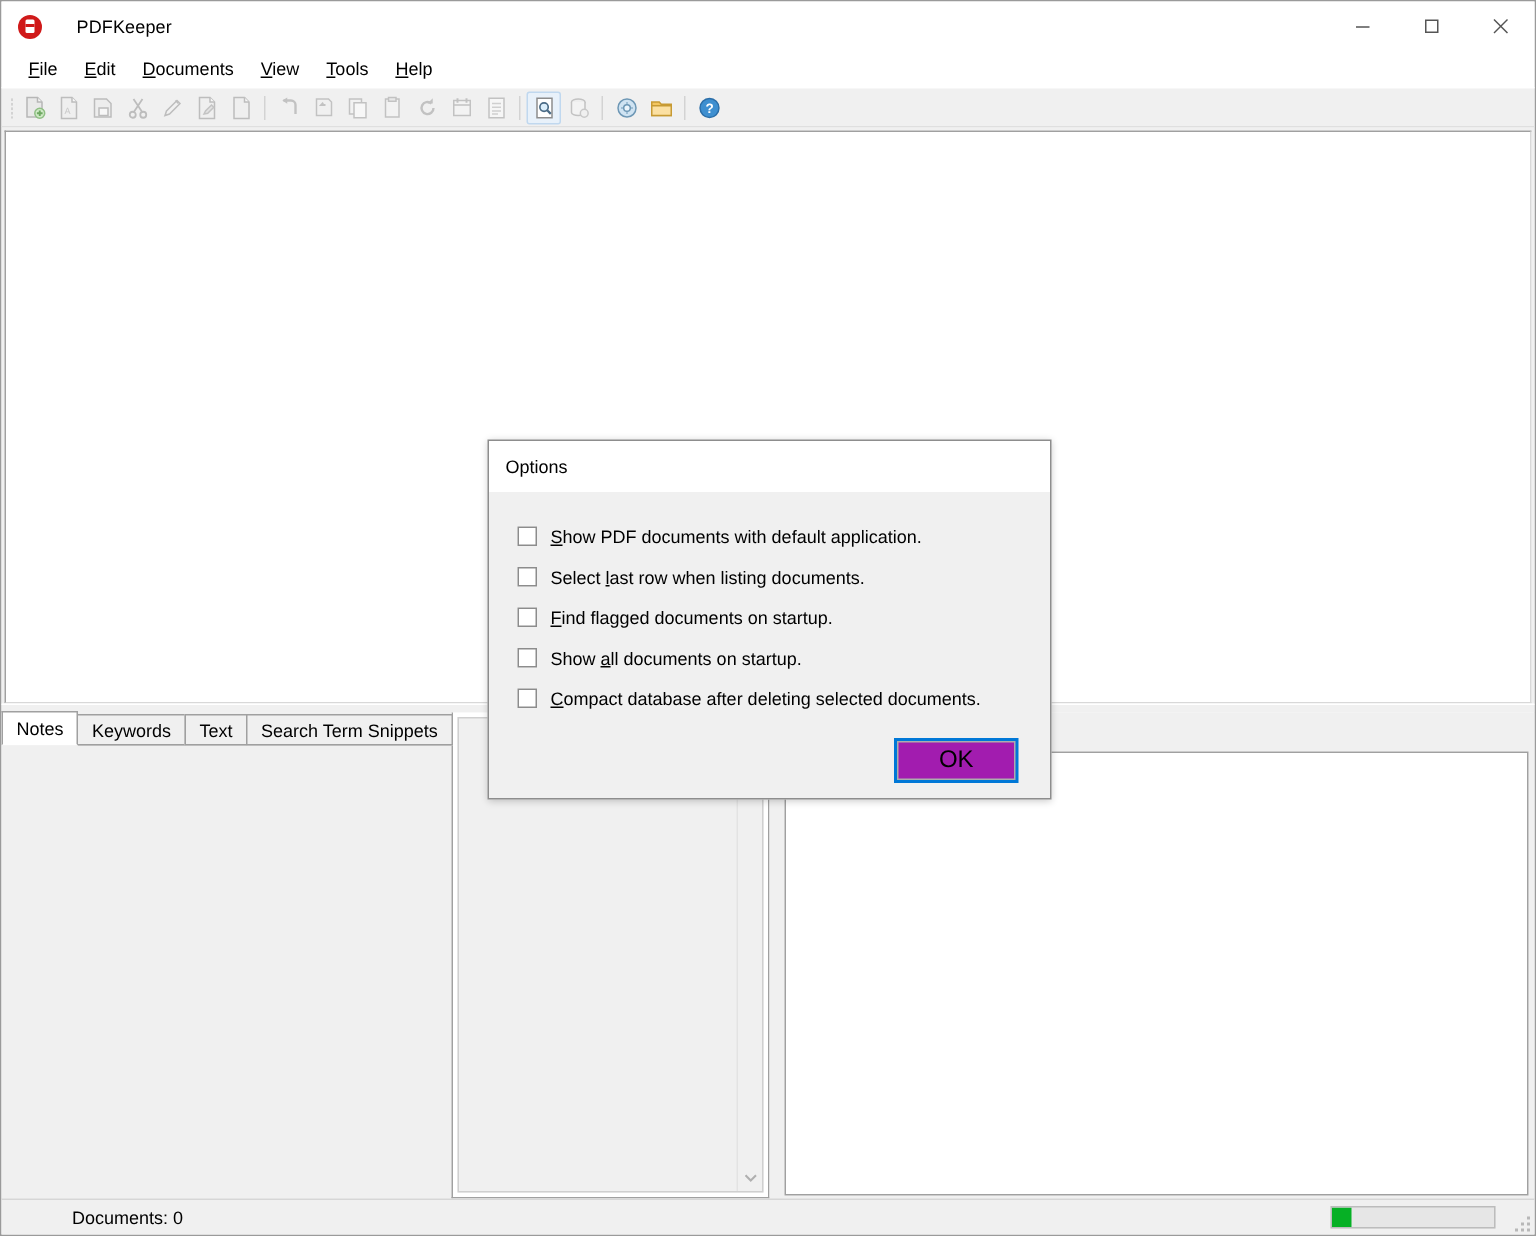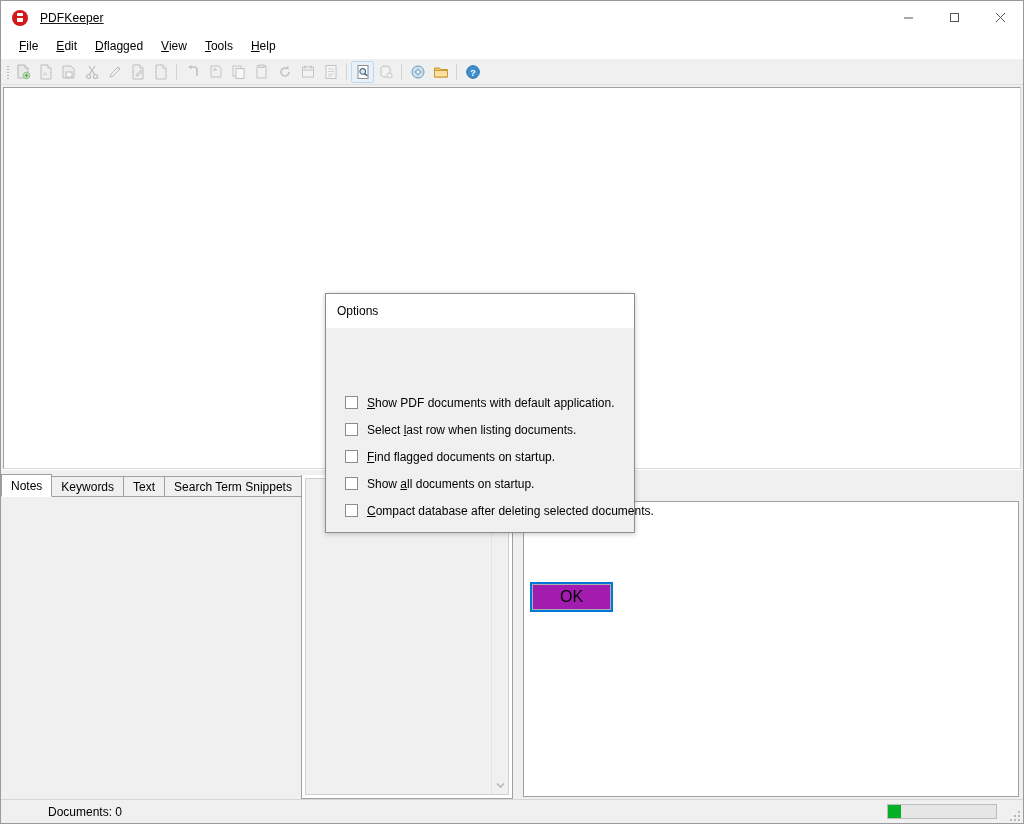--- a/index.html
+++ b/index.html
@@ -28,22 +28,21 @@
     background: #ffffff;
     display: flex;
     align-items: center;
     flex: 0 0 auto;
     position: relative;
   }
   .title-left {
     display: flex;
     align-items: center;
     padding-left: 11px;
-    gap: 12px;
-    text-decoration: underline;
+    gap: 23px;
   }
   .app-icon {
     width: 16px; height: 16px;
     border-radius: 50%;
     background: #d01a1a;
     position: relative;
     flex: 0 0 auto;
     display: block;
   }
   .app-icon::after {
@@ -319,28 +318,27 @@
   }
   .resize-grip i {
     position: absolute;
     width: 2px; height: 2px;
     background: #b8b8b8;
   }
   .dialog {
     position: absolute;
     left: 324px;
     top: 292px;
-    width: 310px;
+    width: 376px;
     height: 240px;
     background: #f0f0f0;
     border: 1px solid #8d8d8d;
     box-shadow: 0 1px 5px rgba(0,0,0,0.22);
     display: flex;
     flex-direction: column;
-    gap: 45px;
   }
   .dlg-title {
     height: 34px;
     background: #ffffff;
     display: flex;
     align-items: center;
     padding-left: 11px;
     font-size: 12px;
     color: #000000;
     flex: 0 0 auto;
@@ -420,21 +418,21 @@
             <line x1="1" y1="1" x2="10" y2="10" stroke="#555" stroke-width="1"></line>
             <line x1="10" y1="1" x2="1" y2="10" stroke="#555" stroke-width="1"></line>
           </svg>
       </div>
     </div>
   </div>
 
   <div class="menubar">
     <div class="menu-item"><u>F</u><span>ile</span></div>
     <div class="menu-item"><u>E</u><span>dit</span></div>
-    <div class="menu-item"><u>D</u><span>flagged</span></div>
+    <div class="menu-item"><u>D</u><span>ocuments</span></div>
     <div class="menu-item"><u>V</u><span>iew</span></div>
     <div class="menu-item"><u>T</u><span>ools</span></div>
     <div class="menu-item"><u>H</u><span>elp</span></div>
   </div>
 
   <div class="toolbar">
     <div class="grip">
         <i></i>
       </div>
 

